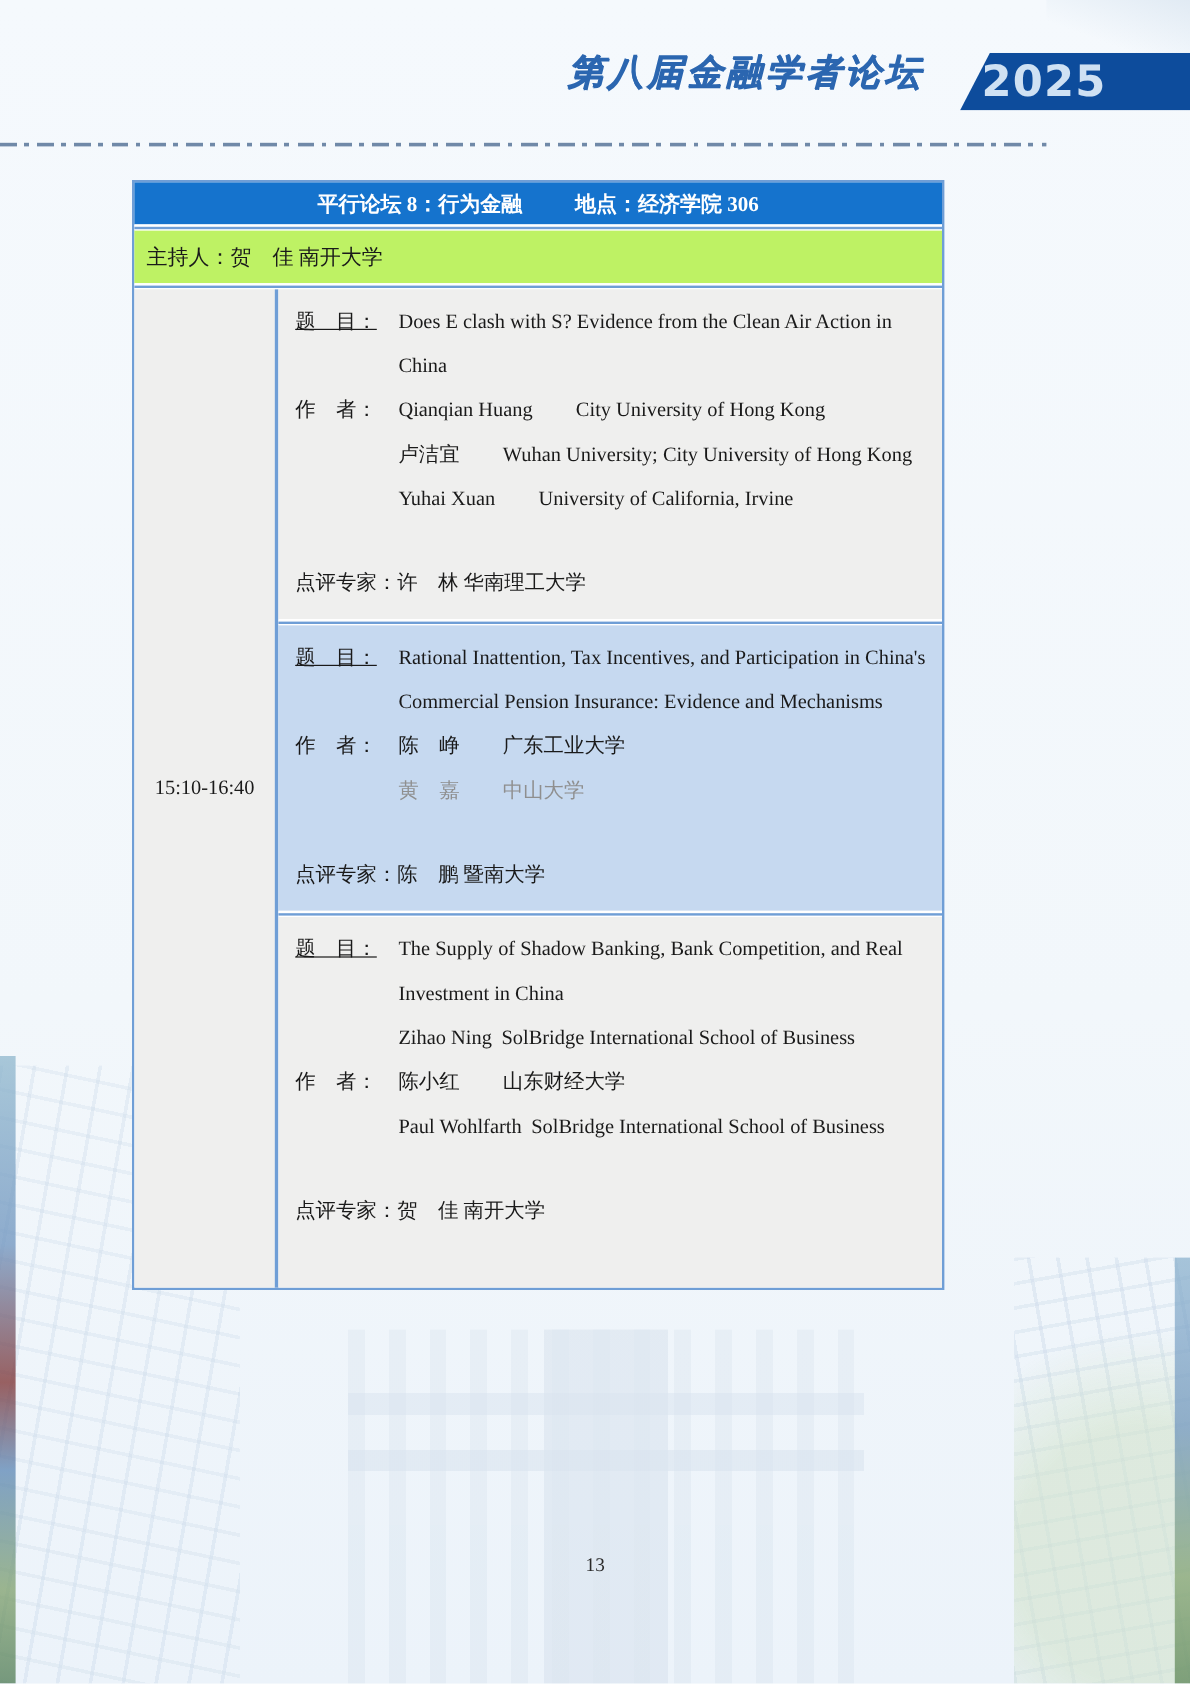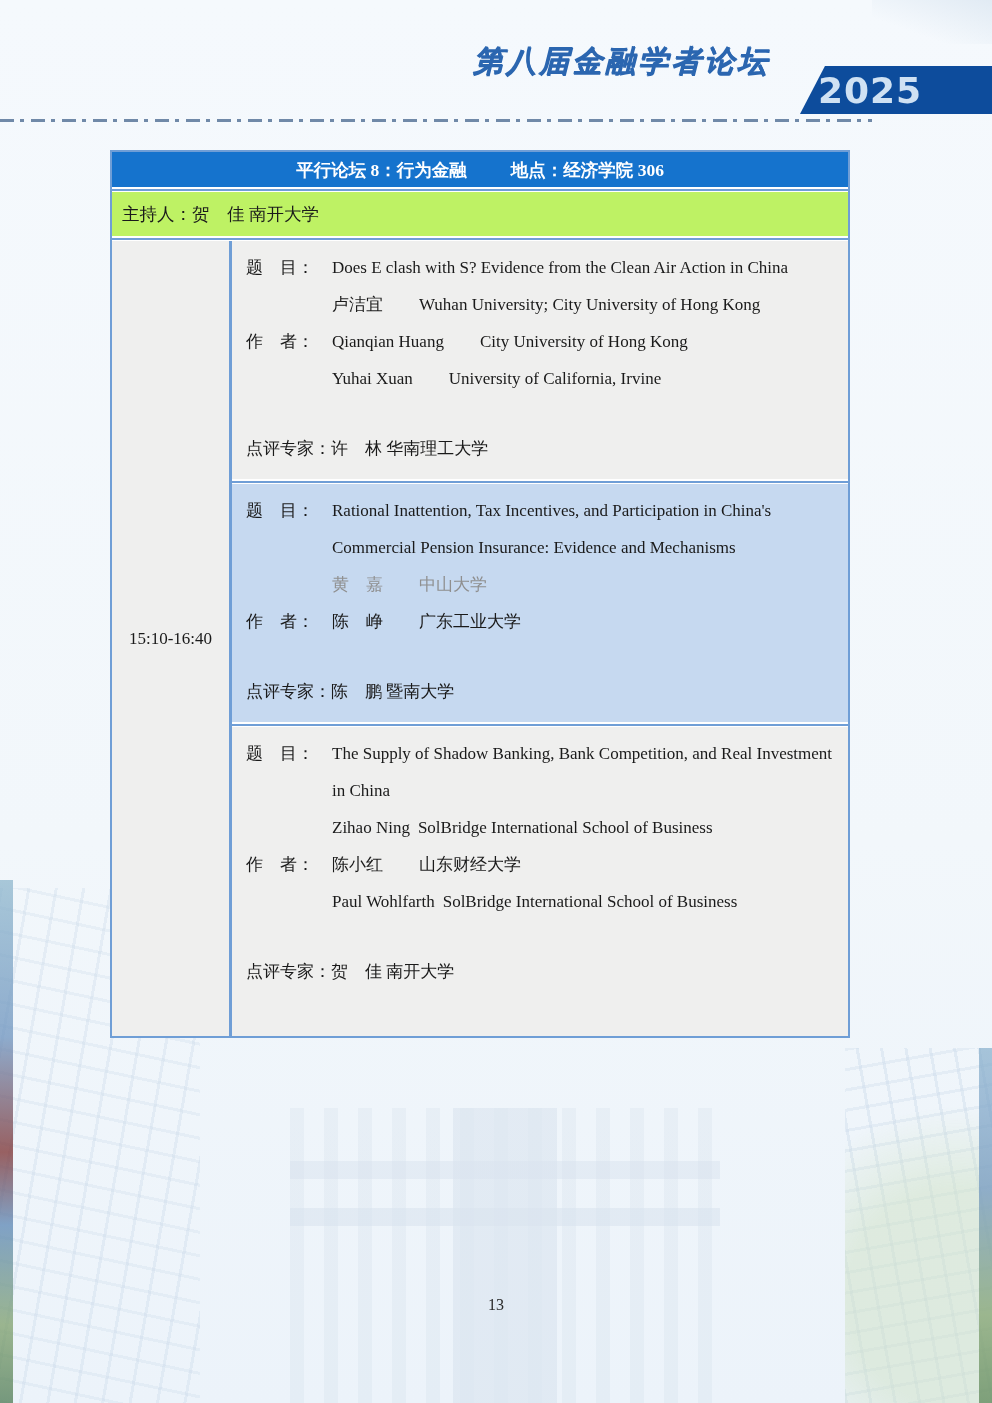--- a/index.html
+++ b/index.html
@@ -15,38 +15,38 @@
   .logo-cn{
     font-family:"DejaVu Sans",sans-serif;font-weight:bold;font-style:italic;
     font-size:30px;letter-spacing:3px;color:#2b66b0;line-height:34px;
     text-shadow:0.5px 0.5px 0 #2b66b0;
   }
   .logo-en{
     font-family:"Liberation Serif",serif;font-weight:bold;
     font-size:20.5px;letter-spacing:1px;color:#3f5d7e;line-height:26px;
   }
   .year-badge{
-    position:absolute;top:22px;left:800px;width:192px;height:48px;
+    position:absolute;top:0;left:800px;width:192px;height:48px;
     background:#0d4c9c;
     clip-path:polygon(13% 0,100% 0,100% 100%,0 100%);
     display:flex;align-items:center;justify-content:center;
   }
   .year-badge span{
     font-family:"DejaVu Sans",sans-serif;font-weight:bold;font-size:36px;
     color:#cfe1f3;letter-spacing:1px;padding-right:52px;
   }
   .dash-line{
     position:absolute;top:119px;left:0;width:872px;height:3px;
     background:repeating-linear-gradient(90deg,
       #7089a8 0 14px,transparent 14px 20px,
       #7089a8 20px 24px,transparent 24px 31px);
   }
   
   .ftable{
-    position:absolute;left:110px;top:150px;width:740px;
+    position:absolute;left:110px;top:150px;width:677px;
     border:2px solid #6f9ed6;background:#ffffff;box-sizing:border-box;
   }
   .banner-row{
     height:35px;background:#1573cd;color:#ffffff;
     display:flex;align-items:center;justify-content:center;
     font-weight:bold;font-size:17.5px;
     font-family:"Liberation Serif",serif;
   }
   .banner-row .gap{display:inline-block;width:44px;}
   .hsep{height:5px;background:#ffffff;position:relative;}
@@ -61,21 +61,21 @@
     display:flex;align-items:center;justify-content:center;
     font-size:17px;
   }
   .vsep{flex:0 0 3px;background:#6f9ed6;}
   .content-col{flex:1 1 auto;display:flex;flex-direction:column;min-width:0;}
   .block{padding:8px 10px 12px 14px;font-size:17px;line-height:37px;box-sizing:border-box;}
   .block.gray{background:#efefee;}
   .block.blue{background:#c6d9f0;}
   .block.last{padding-bottom:46px;}
   .trow{padding-left:86px;text-indent:-86px;}
-  .trow .lbl{display:inline-block;width:86px;text-indent:0;}
+  .trow .lbl{display:inline-block;width:86px;text-indent:0;text-decoration:underline;}
   .bold{font-weight:normal;}
   .arow .lbl{display:inline-block;width:86px;}
   .arow.cont{padding-left:86px;}
   .aname{margin-right:36px;}
   .aname.tight{margin-right:8px;}
   .muted{color:#8f8f8f;}
   .gaprow{height:33px;}
   .drow .lbl{display:inline-block;}
   
   .page-num{
@@ -157,46 +157,46 @@
     <div class="time-col">
       <span>15:10-16:40</span>
     </div>
     <div class="vsep"></div>
     <div class="content-col">
 
       <div class="block gray">
         <div class="trow">
           <span class="lbl">题　目：</span><span class="bold">Does E clash with S? Evidence from the Clean Air Action in China</span>
         </div>
+        <div class="arow">
+          <span class="lbl">作　者：</span><span class="aname">Qianqian Huang</span><span>City University of Hong Kong</span>
+        </div>
         <div class="arow cont bold">
           <span class="aname">卢洁宜</span><span>Wuhan University; City University of Hong Kong</span>
-        </div>
-        <div class="arow">
-          <span class="lbl">作　者：</span><span class="aname">Qianqian Huang</span><span>City University of Hong Kong</span>
         </div>
         <div class="arow cont">
           <span class="aname">Yuhai Xuan</span><span>University of California, Irvine</span>
         </div>
         <div class="gaprow"></div>
         <div class="drow">
           <span class="lbl">点评专家：</span><span>许　林</span>&nbsp;<span>华南理工大学</span>
         </div>
       </div>
 
       <div class="hsep"></div>
 
       <div class="block blue">
         <div class="trow">
           <span class="lbl">题　目：</span><span class="bold">Rational Inattention, Tax Incentives, and Participation in China's Commercial Pension Insurance: Evidence and Mechanisms</span>
         </div>
+        <div class="arow">
+          <span class="lbl">作　者：</span><span class="aname">陈　峥</span><span>广东工业大学</span>
+        </div>
         <div class="arow cont muted">
           <span class="aname">黄　嘉</span><span>中山大学</span>
-        </div>
-        <div class="arow">
-          <span class="lbl">作　者：</span><span class="aname">陈　峥</span><span>广东工业大学</span>
         </div>
         <div class="gaprow"></div>
         <div class="drow">
           <span class="lbl">点评专家：</span><span>陈　鹏</span>&nbsp;<span>暨南大学</span>
         </div>
       </div>
 
       <div class="hsep"></div>
 
       <div class="block gray last">

